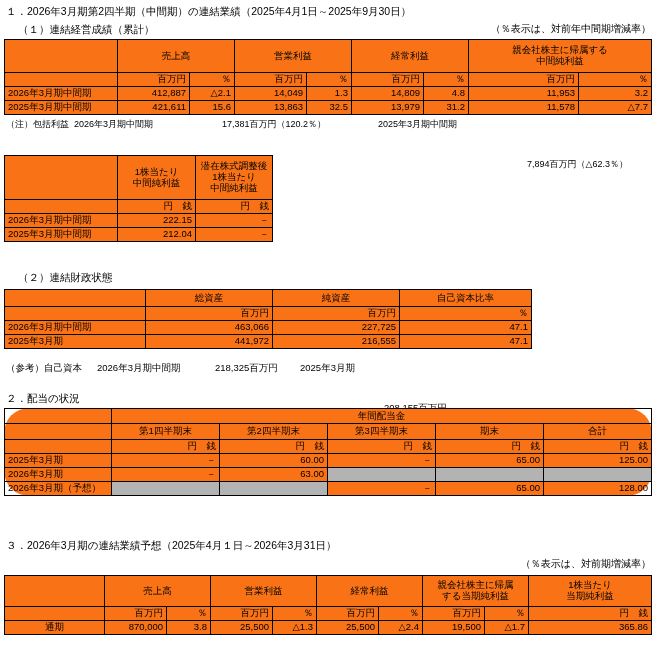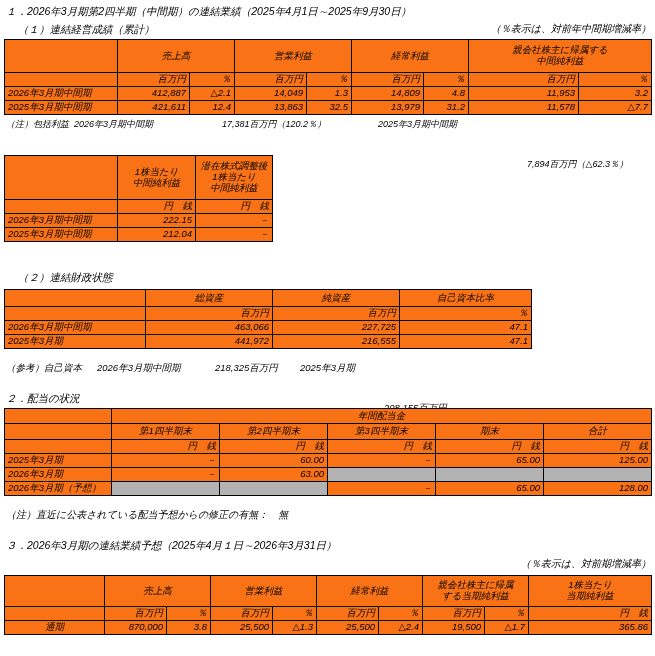--- a/index.html
+++ b/index.html
@@ -9,21 +9,21 @@
   }
   body {
     width: 655px;
     height: 656px;
     font-family: "Liberation Sans", "DejaVu Sans", sans-serif;
     font-size: 10px;
     color: #000000;
     position: relative;
     overflow: hidden;
   }
-  .page { position: relative; width: 655px; height: 460px; font-style: italic; }
+  .page { position: relative; width: 655px; height: 460px; }
 
   
   .line { position: absolute; white-space: nowrap; line-height: 1; }
 
   
   table.tbl {
     position: absolute;
     border-collapse: collapse;
     table-layout: fixed;
     background: #f97316;
@@ -105,21 +105,21 @@
         <td class="num grp-left">14,049</td>
         <td class="num">1.3</td>
         <td class="num grp-left">14,809</td>
         <td class="num">4.8</td>
         <td class="num grp-left">11,953</td>
         <td class="num">3.2</td>
       </tr>
       <tr>
         <td class="lab">2025年3月期中間期</td>
         <td class="num grp-left">421,611</td>
-        <td class="num">12.4</td>
+        <td class="num">15.6</td>
         <td class="num grp-left">13,863</td>
         <td class="num">32.5</td>
         <td class="num grp-left">13,979</td>
         <td class="num">31.2</td>
         <td class="num grp-left">11,578</td>
         <td class="num">△7.7</td>
       </tr>
     </tbody>
   </table>
 
@@ -204,21 +204,21 @@
   </table>
 
   <div class="line ref" style="left:6px; top:363px;">（参考）自己資本</div>
   <div class="line ref" style="left:97px; top:363px;">2026年3月期中間期</div>
   <div class="line ref" style="left:215px; top:363px;">218,325百万円</div>
   <div class="line ref" style="left:300px; top:363px;">2025年3月期</div>
   <div class="line ref" style="left:384px; top:363px;margin-top:40px;">208,155百万円</div>
 
   <div class="line sec" style="left:6px; top:393px;">２．配当の状況</div>
 
-  <table class="tbl" id="t4" style="left:4px; top:408px; width:647px;">
+  <table class="tbl" id="t4" style="left:4px; top:408px; width:647px;border-radius:25px;">
     <colgroup>
       <col style="width:107px">
         <col style="width:108px">
         <col style="width:108px">
       <col style="width:108px">
         <col style="width:108px">
         <col style="width:108px">
     </colgroup>
     <tbody>
       <tr>
@@ -261,21 +261,20 @@
         <td class="lab thick-top">2026年3月期（予想）</td>
         <td class="num grp-left shade thick-top"></td>
         <td class="num grp-left shade thick-top"></td>
         <td class="num grp-left thick-top">－</td>
         <td class="num grp-left thick-top">65.00</td>
         <td class="num grp-left thick-top">128.00</td>
       </tr>
     </tbody>
   </table>
 
-  <div class="line note" style="left:6px; top:510px; font-size:10px;">（注）直近に公表されている配当予想からの修正の有無：　無</div>
 
   <div class="line sec" style="left:6px; top:540px;">３．2026年3月期の連結業績予想（2025年4月１日～2026年3月31日）</div>
 
   <div class="line pct-note" style="right:4px; top:559px;">（％表示は、対前期増減率）</div>
 
   <table class="tbl" id="t5" style="left:4px; top:575px; width:647px;">
     <colgroup>
       <col style="width:100px">
       <col style="width:62px">
         <col style="width:44px">

